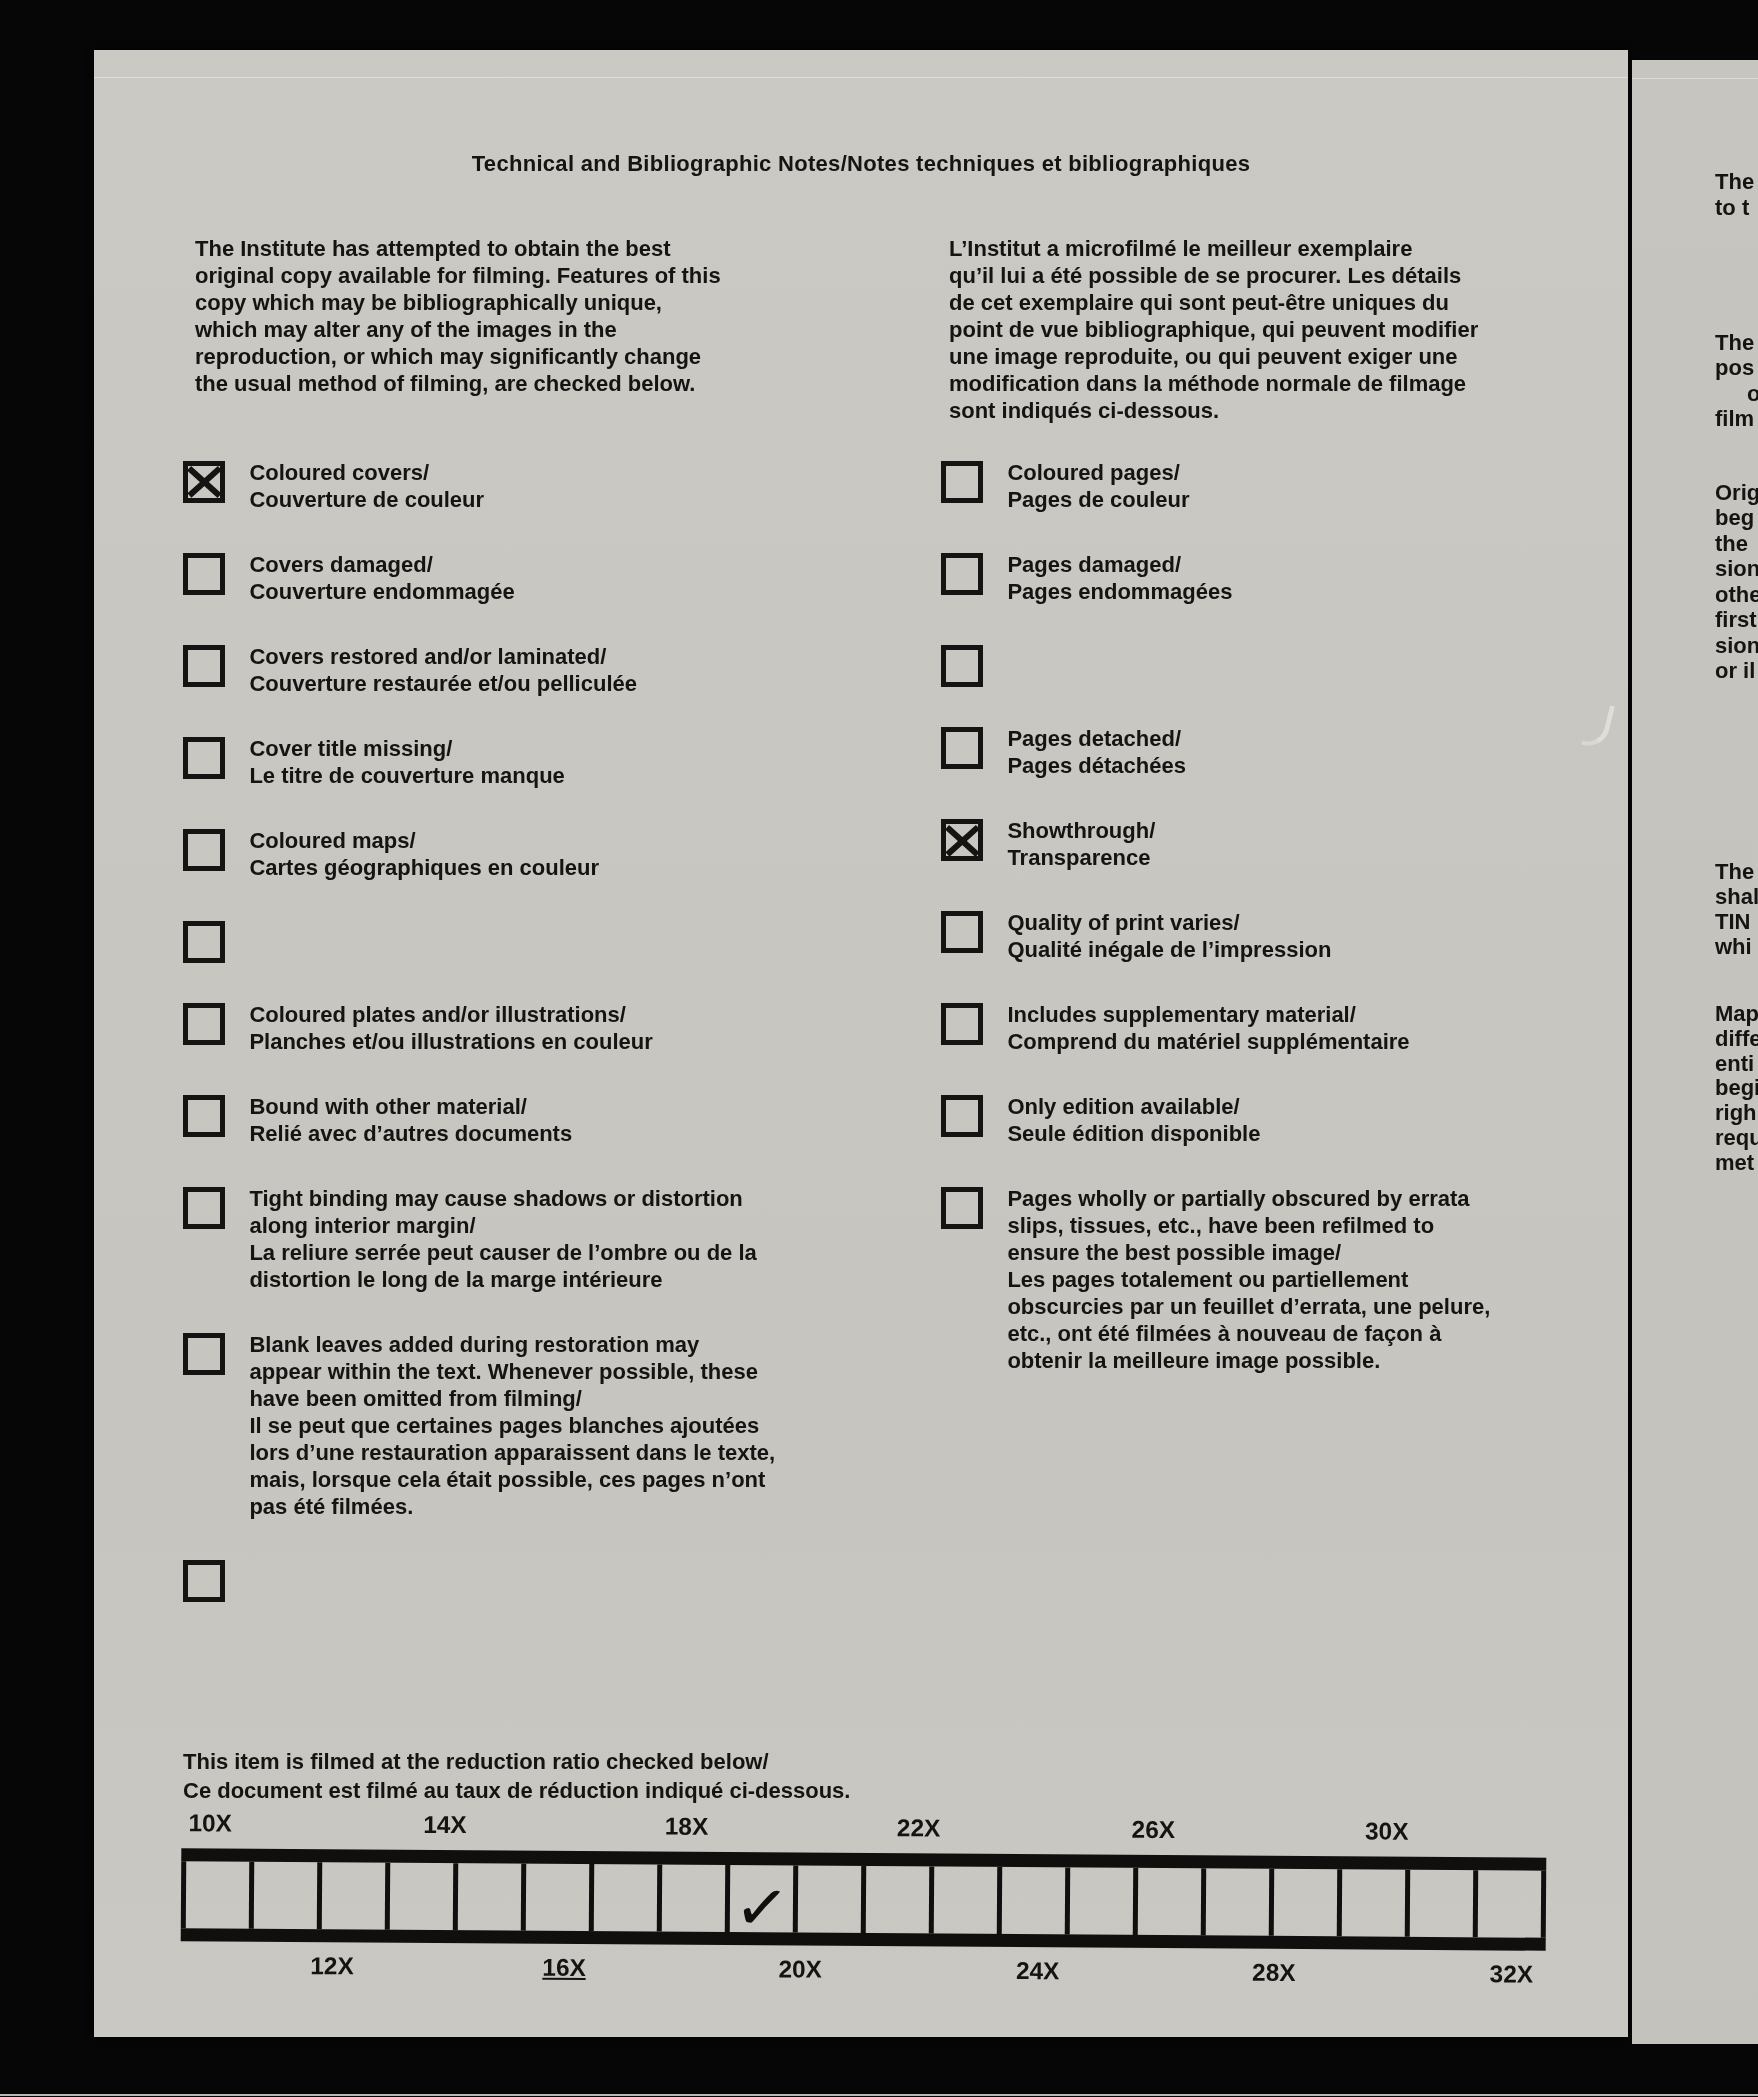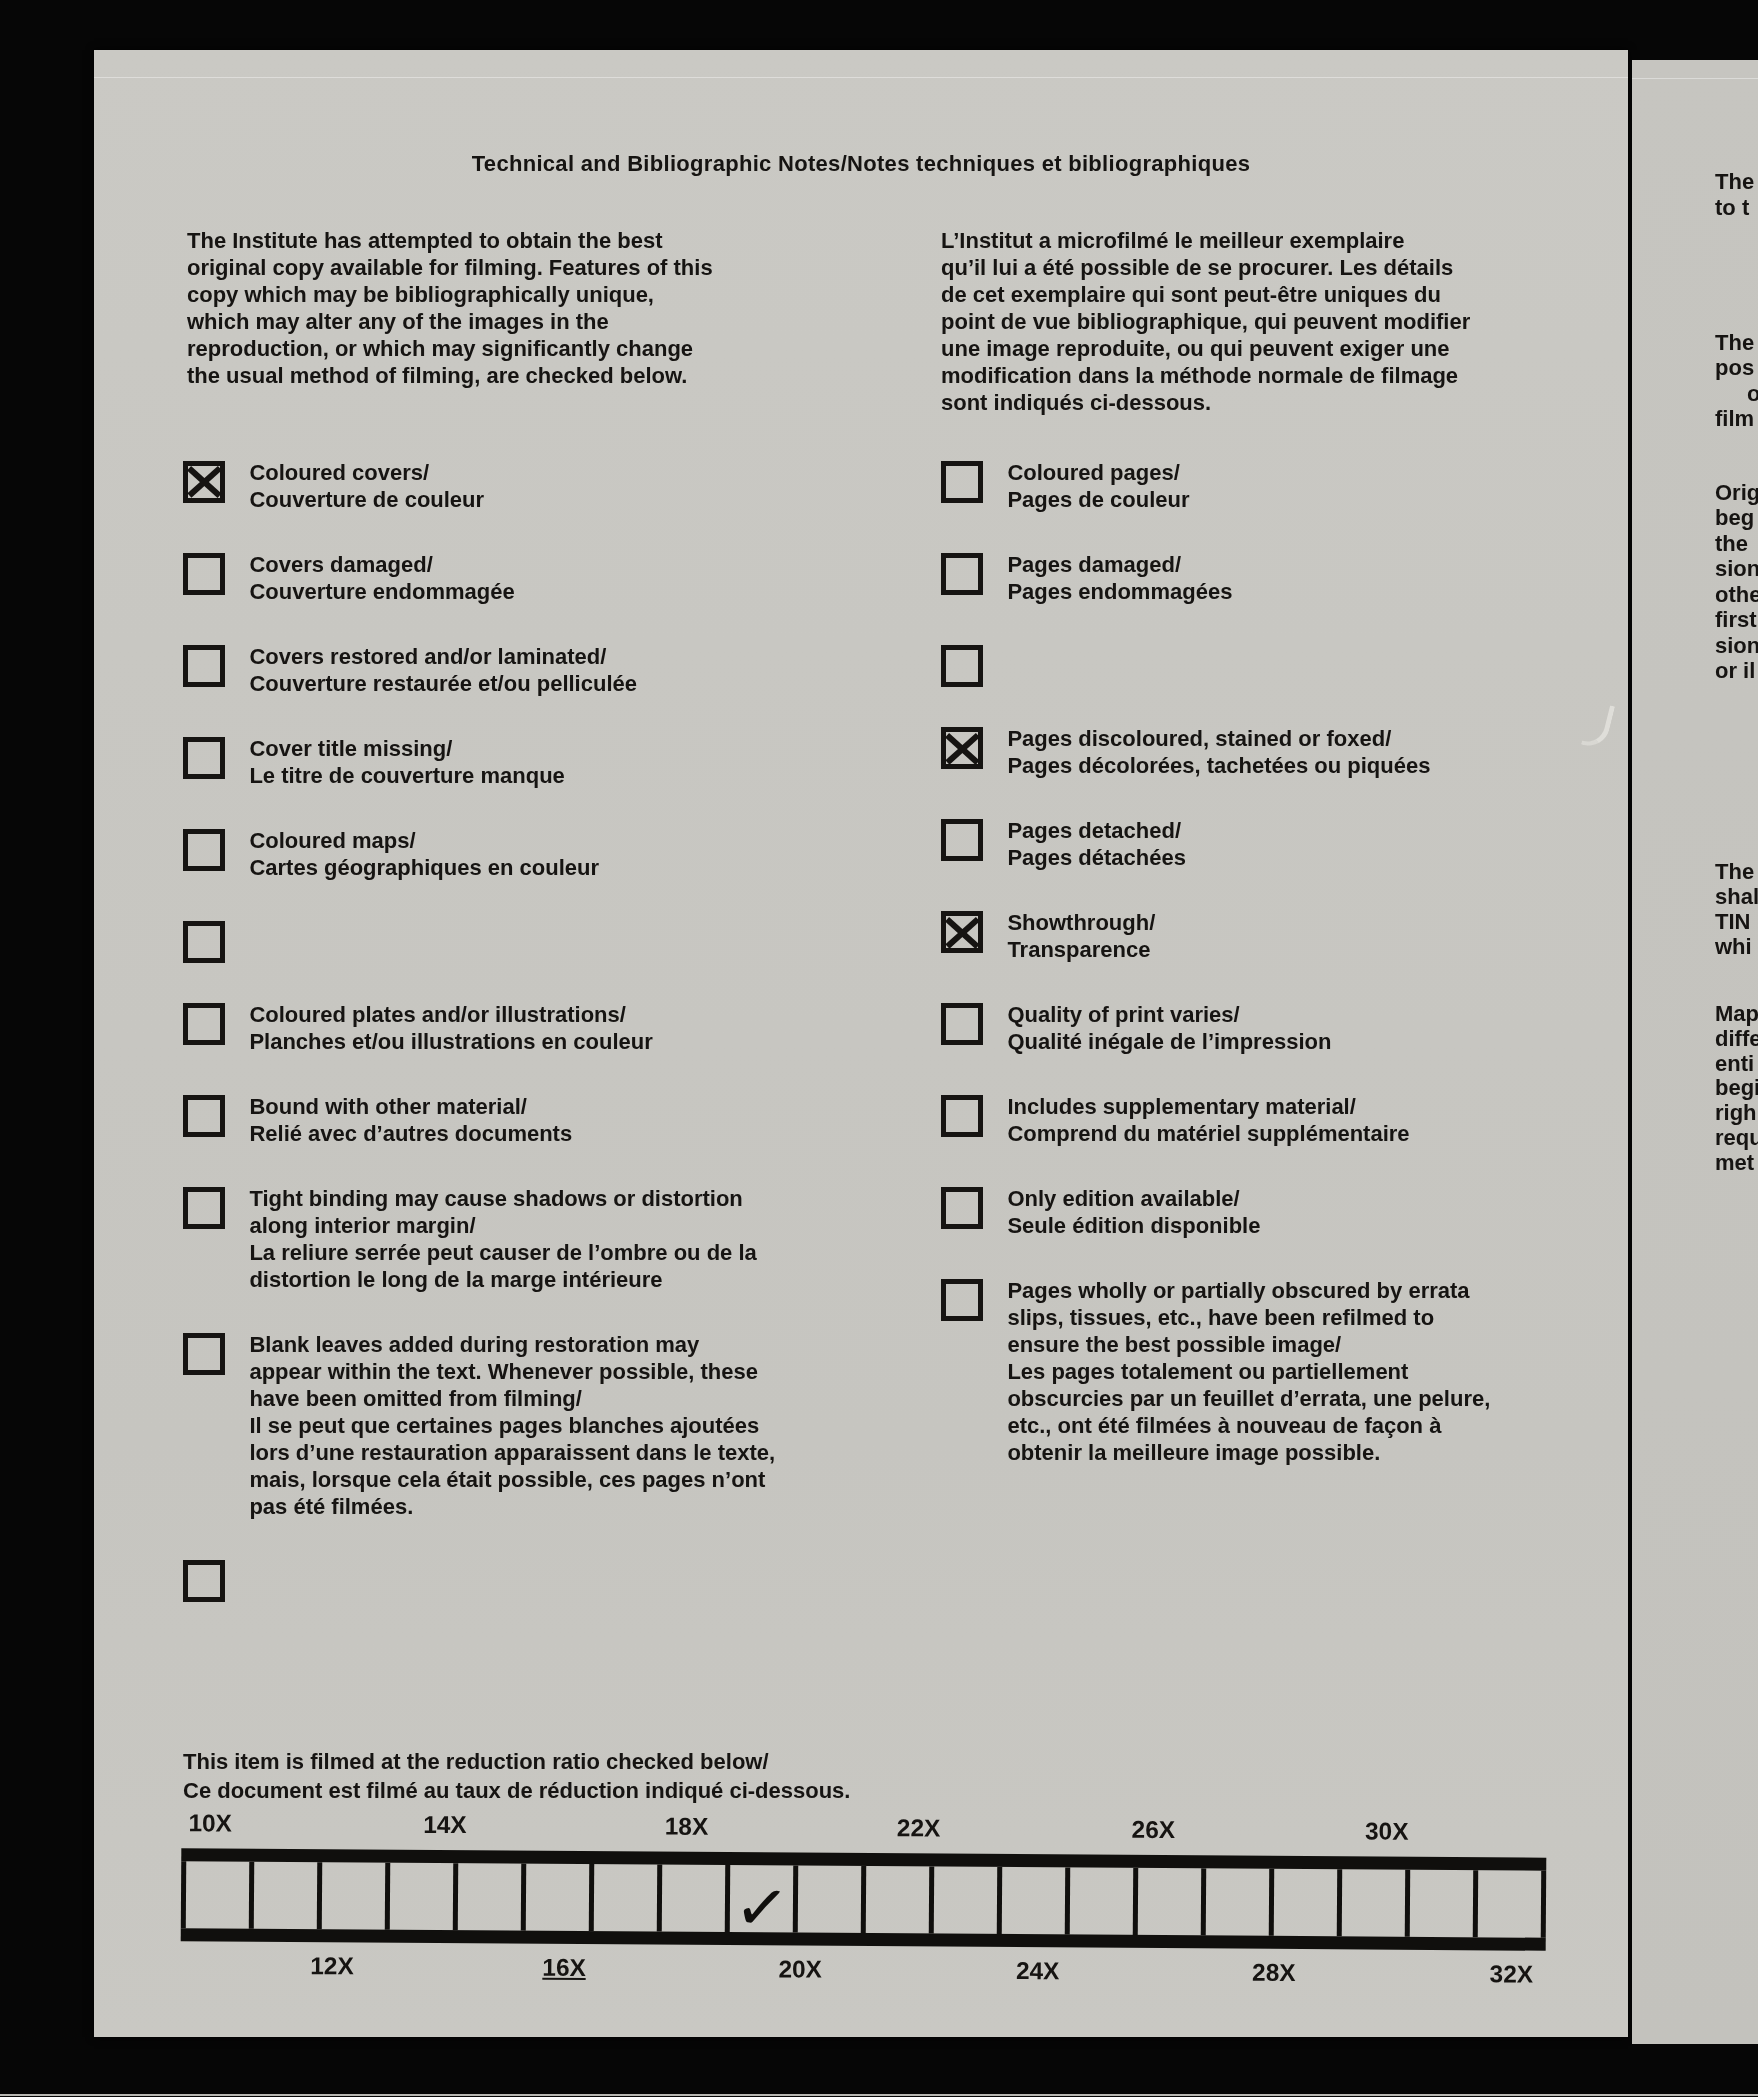--- a/index.html
+++ b/index.html
@@ -19,21 +19,21 @@
     left:1632px;top:60px;width:133px;height:1984px;
     background:linear-gradient(180deg,#c6c5c0,#c3c2bd);
   }
   .scanline{position:absolute;left:0;width:100%;height:1.1px;background:rgba(255,255,255,.38);}
   .bottom-edge-line{position:absolute;left:0;bottom:1.1px;width:100%;height:1.7px;background:#b9b8b3;}
 
   .page-title{
     position:absolute;top:101px;left:0;width:100%;margin:0;
     text-align:center;font-size:22px;font-weight:700;letter-spacing:0.3px;
   }
-  .intro{position:absolute;margin:0;font-size:22px;line-height:27px;white-space:pre-line;}
+  .intro{position:absolute;margin:8px;font-size:22px;line-height:27px;white-space:pre-line;}
   .intro-en{left:93px;top:177px;width:660px;}
   .intro-fr{left:847px;top:177px;width:698px;}
 
   .checklist{position:absolute;top:409px;display:block;}
   .checklist-left{left:89px;width:754px;}
   .checklist-right{left:847px;width:721px;}
   .check-item{display:flex;align-items:flex-start;margin-bottom:38px;}
   .checkbox{
     flex:0 0 auto;width:32px;height:32px;border:5px solid #161412;
     margin-top:2.2px;position:relative;background:transparent;
@@ -160,25 +160,20 @@
           <span class="check-label">Coloured pages/
 Pages de couleur</span>
         </div>
         <div class="check-item">
           <span class="checkbox"></span>
           <span class="check-label">Pages damaged/
 Pages endommagées</span>
         </div>
         <div class="check-item">
           <span class="checkbox"></span>
-        </div>
-        <div class="check-item">
-          <span class="checkbox checked"></span>
-          <span class="check-label">Pages discoloured, stained or foxed/
-Pages décolorées, tachetées ou piquées</span>
         </div>
         <div class="check-item">
           <span class="checkbox"></span>
           <span class="check-label">Pages detached/
 Pages détachées</span>
         </div>
         <div class="check-item">
           <span class="checkbox checked"></span>
           <span class="check-label">Showthrough/
 Transparence</span>

